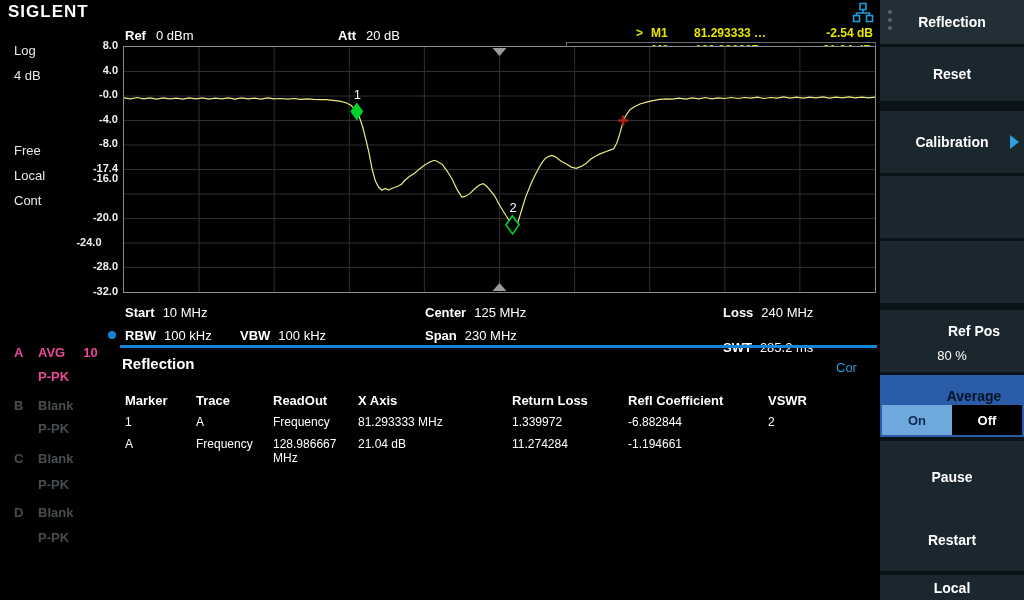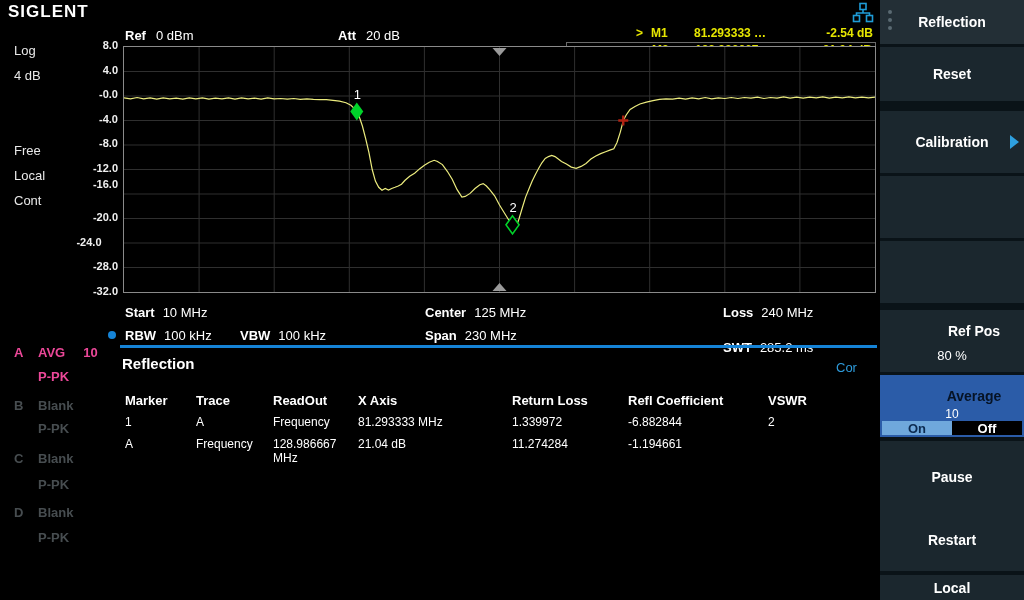--- a/index.html
+++ b/index.html
@@ -68,21 +68,21 @@
   .grip i { width:4px; height:4px; border-radius:50%; background:#5a6a72; }
   .cal-arrow { position:absolute; right:5px; top:50%; transform:translateY(-50%);
                width:0; height:0; border-left:9px solid #2ea0e0;
                border-top:7px solid transparent; border-bottom:7px solid transparent; }
   .stack { flex-direction:column; justify-content:flex-start; }
   .stack .l1 { margin-top:13px; font-size:14px; font-weight:bold;padding-left:44px; }
   .stack .l2 { margin-top:9px; font-size:13px; font-weight:normal; }
   .avg { background:#2b5ca8; }
   .avg .l1 { color:#061325; }
   .avg .l2 { margin-top:3px; font-size:12px; color:#fff; }
-  .onoff { position:absolute; left:2px; right:2px; bottom:2px; height:14px; display:flex;border-radius:8px; }
+  .onoff { position:absolute; left:2px; right:2px; bottom:2px; height:30px; display:flex;border-radius:8px; }
   .onoff .on  { flex:1; background:#6fa8dc; color:#0b2a50; font-size:13px; font-weight:bold;
                 display:flex; align-items:center; justify-content:center; }
   .onoff .off { flex:1; background:#000; color:#fff; font-size:13px; font-weight:bold;
                 display:flex; align-items:center; justify-content:center; }
 </style>
 </head>
 <body>
 
 <div id="screen">
 
@@ -120,22 +120,22 @@
     <span class="mfq">128.986667…</span>
     <span class="mvl">-21.04 dB</span>
   </div>
 
   <div id="y-labels">
       <div class="ytick" style="top: 39px;">8.0</div>
       <div class="ytick" style="top: 63.6px;">4.0</div>
       <div class="ytick" style="top: 88.2px;">-0.0</div>
       <div class="ytick" style="top: 112.8px;">-4.0</div>
       <div class="ytick" style="top: 137.4px;">-8.0</div>
-      <div class="ytick" style="top: 162px;">-12.0</div>
-      <div class="ytick" style="top: 178px;">-16.0</div>
+      <div class="ytick" style="top: 162px;">-17.4</div>
+      <div class="ytick" style="top: 172px;">-16.0</div>
       <div class="ytick" style="top: 211.2px;">-20.0</div>
       <div class="ytick" style="top: 235.8px; text-align: center;">-24.0</div>
       <div class="ytick" style="top: 260.4px;">-28.0</div>
       <div class="ytick" style="top: 285px;">-32.0</div>
     </div>
 
   <div class="chart-frame">
     <svg id="trace-svg" width="751" height="245" viewBox="0 0 751 245">
         <line class="grid" x1="75.1" y1="0" x2="75.1" y2="245"></line>
         <line class="grid" x1="150.2" y1="0" x2="150.2" y2="245"></line>

